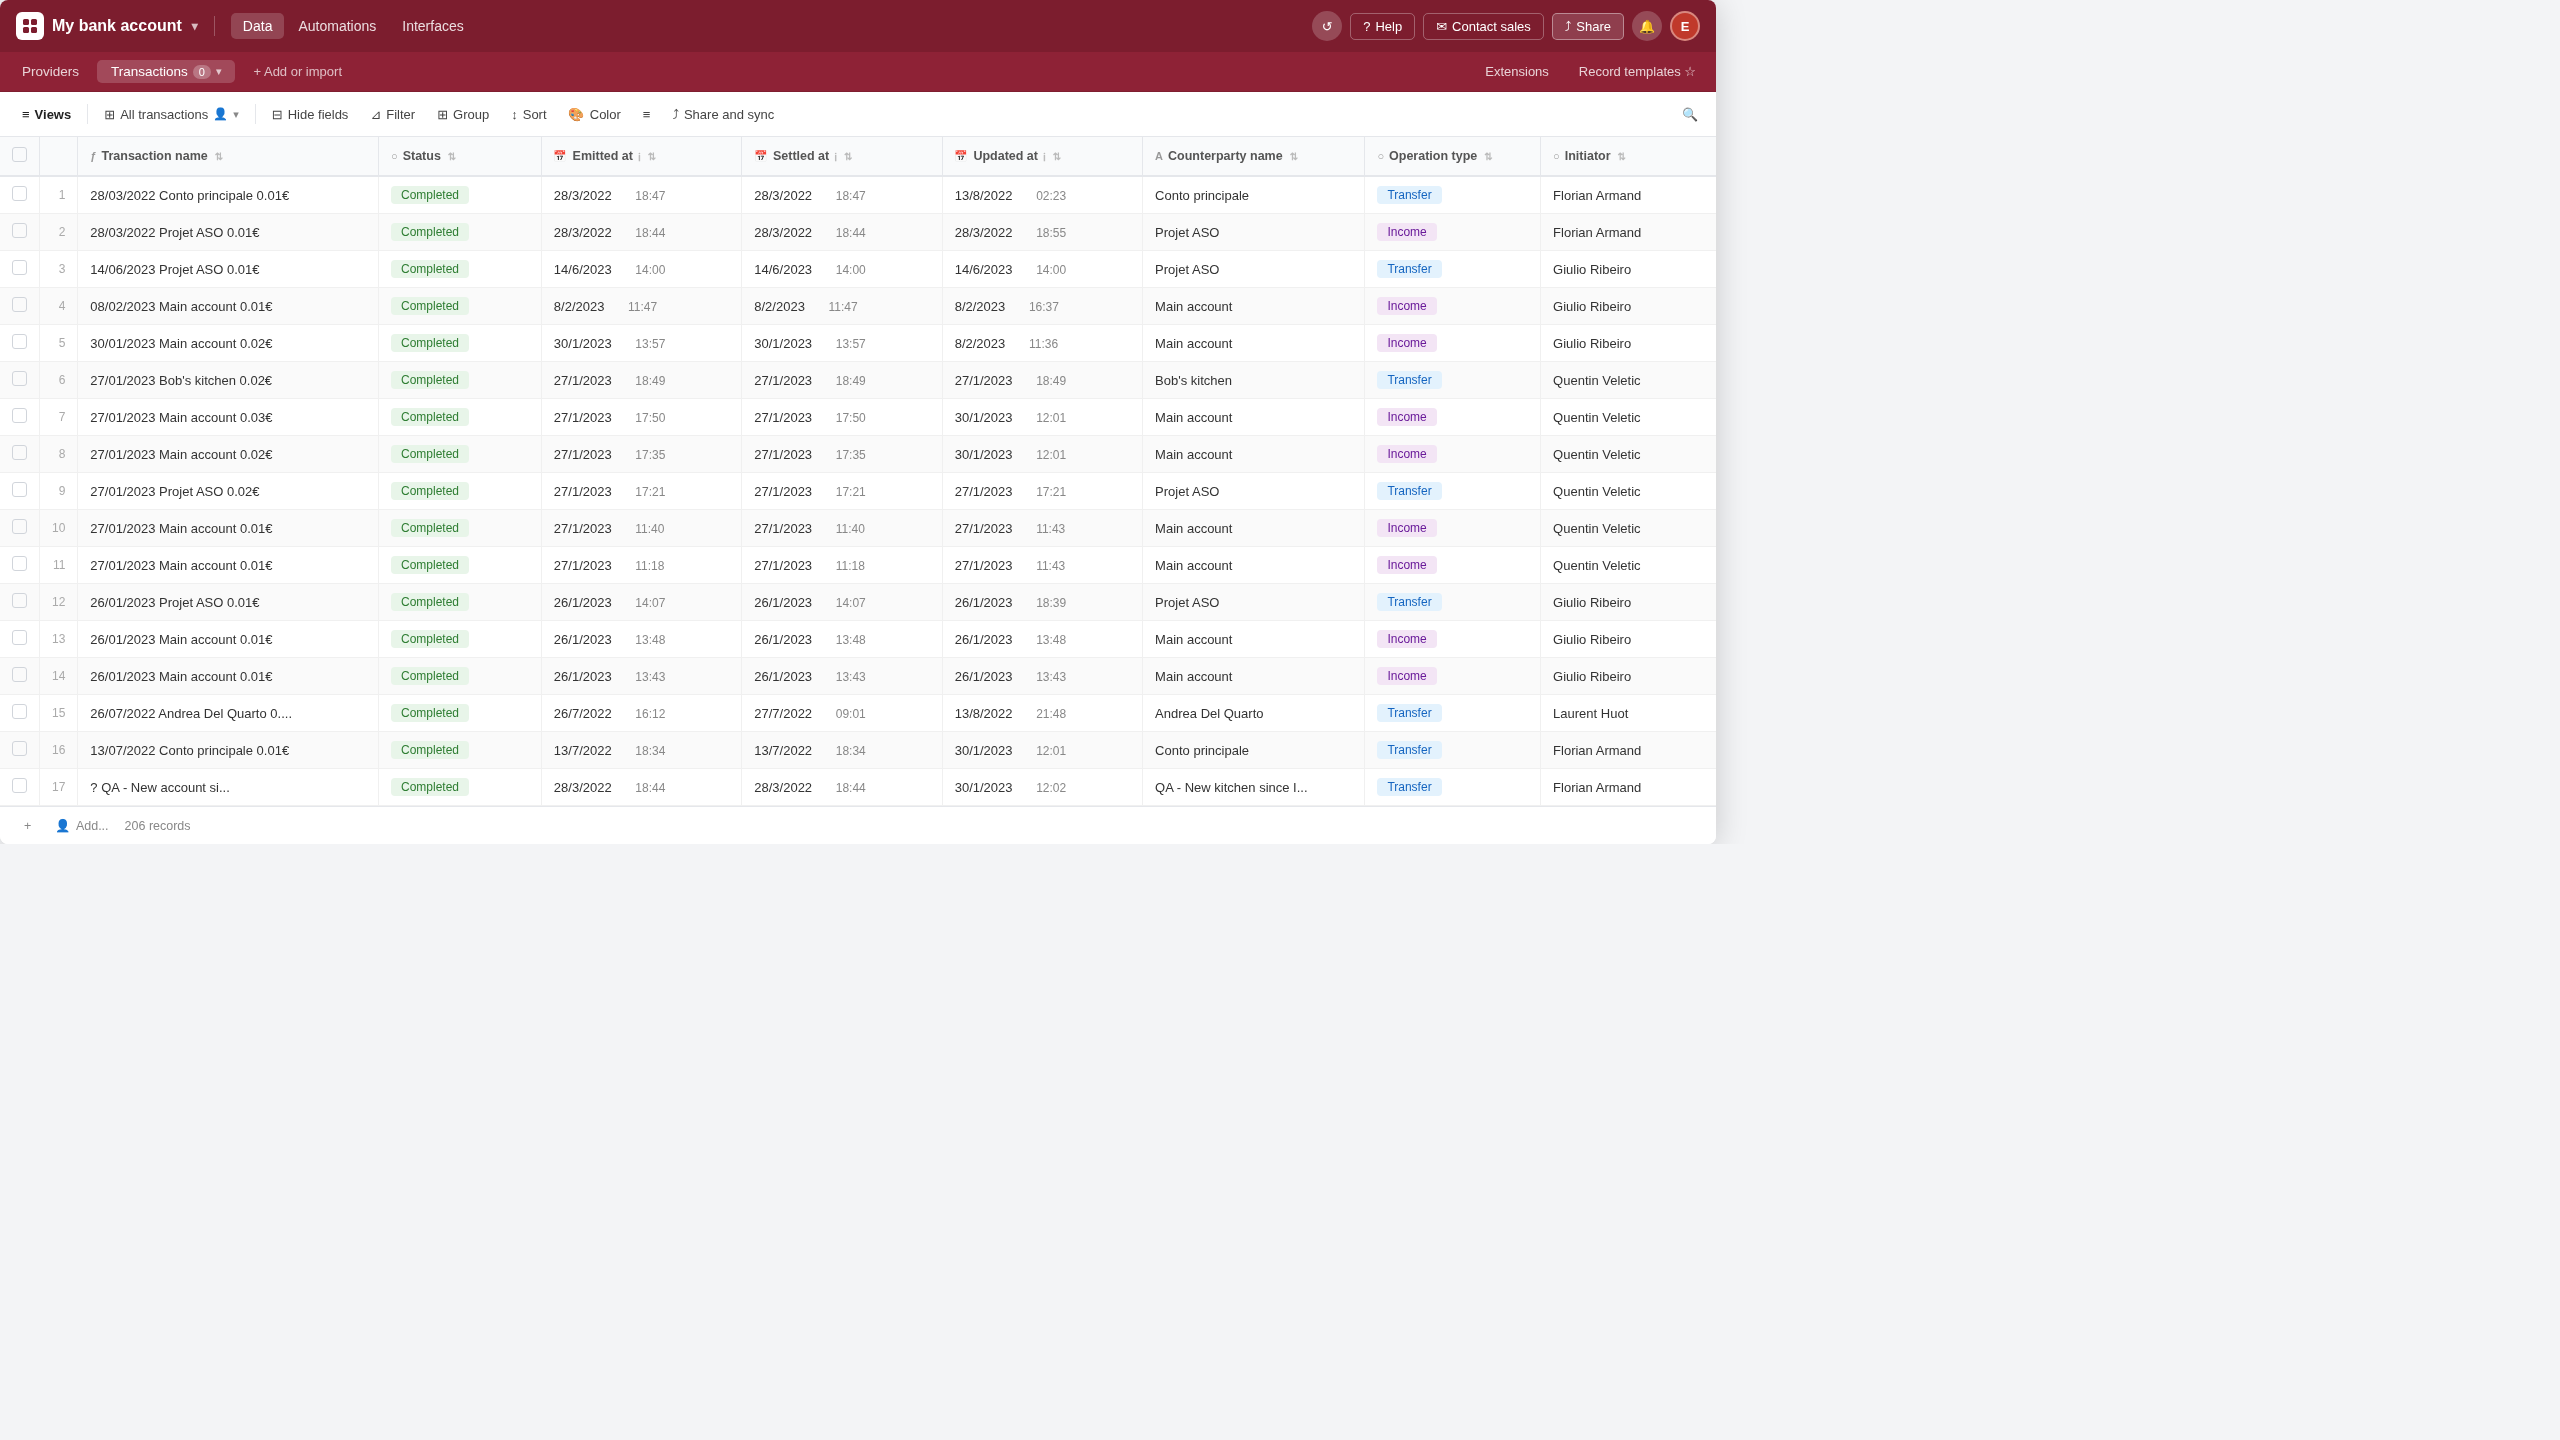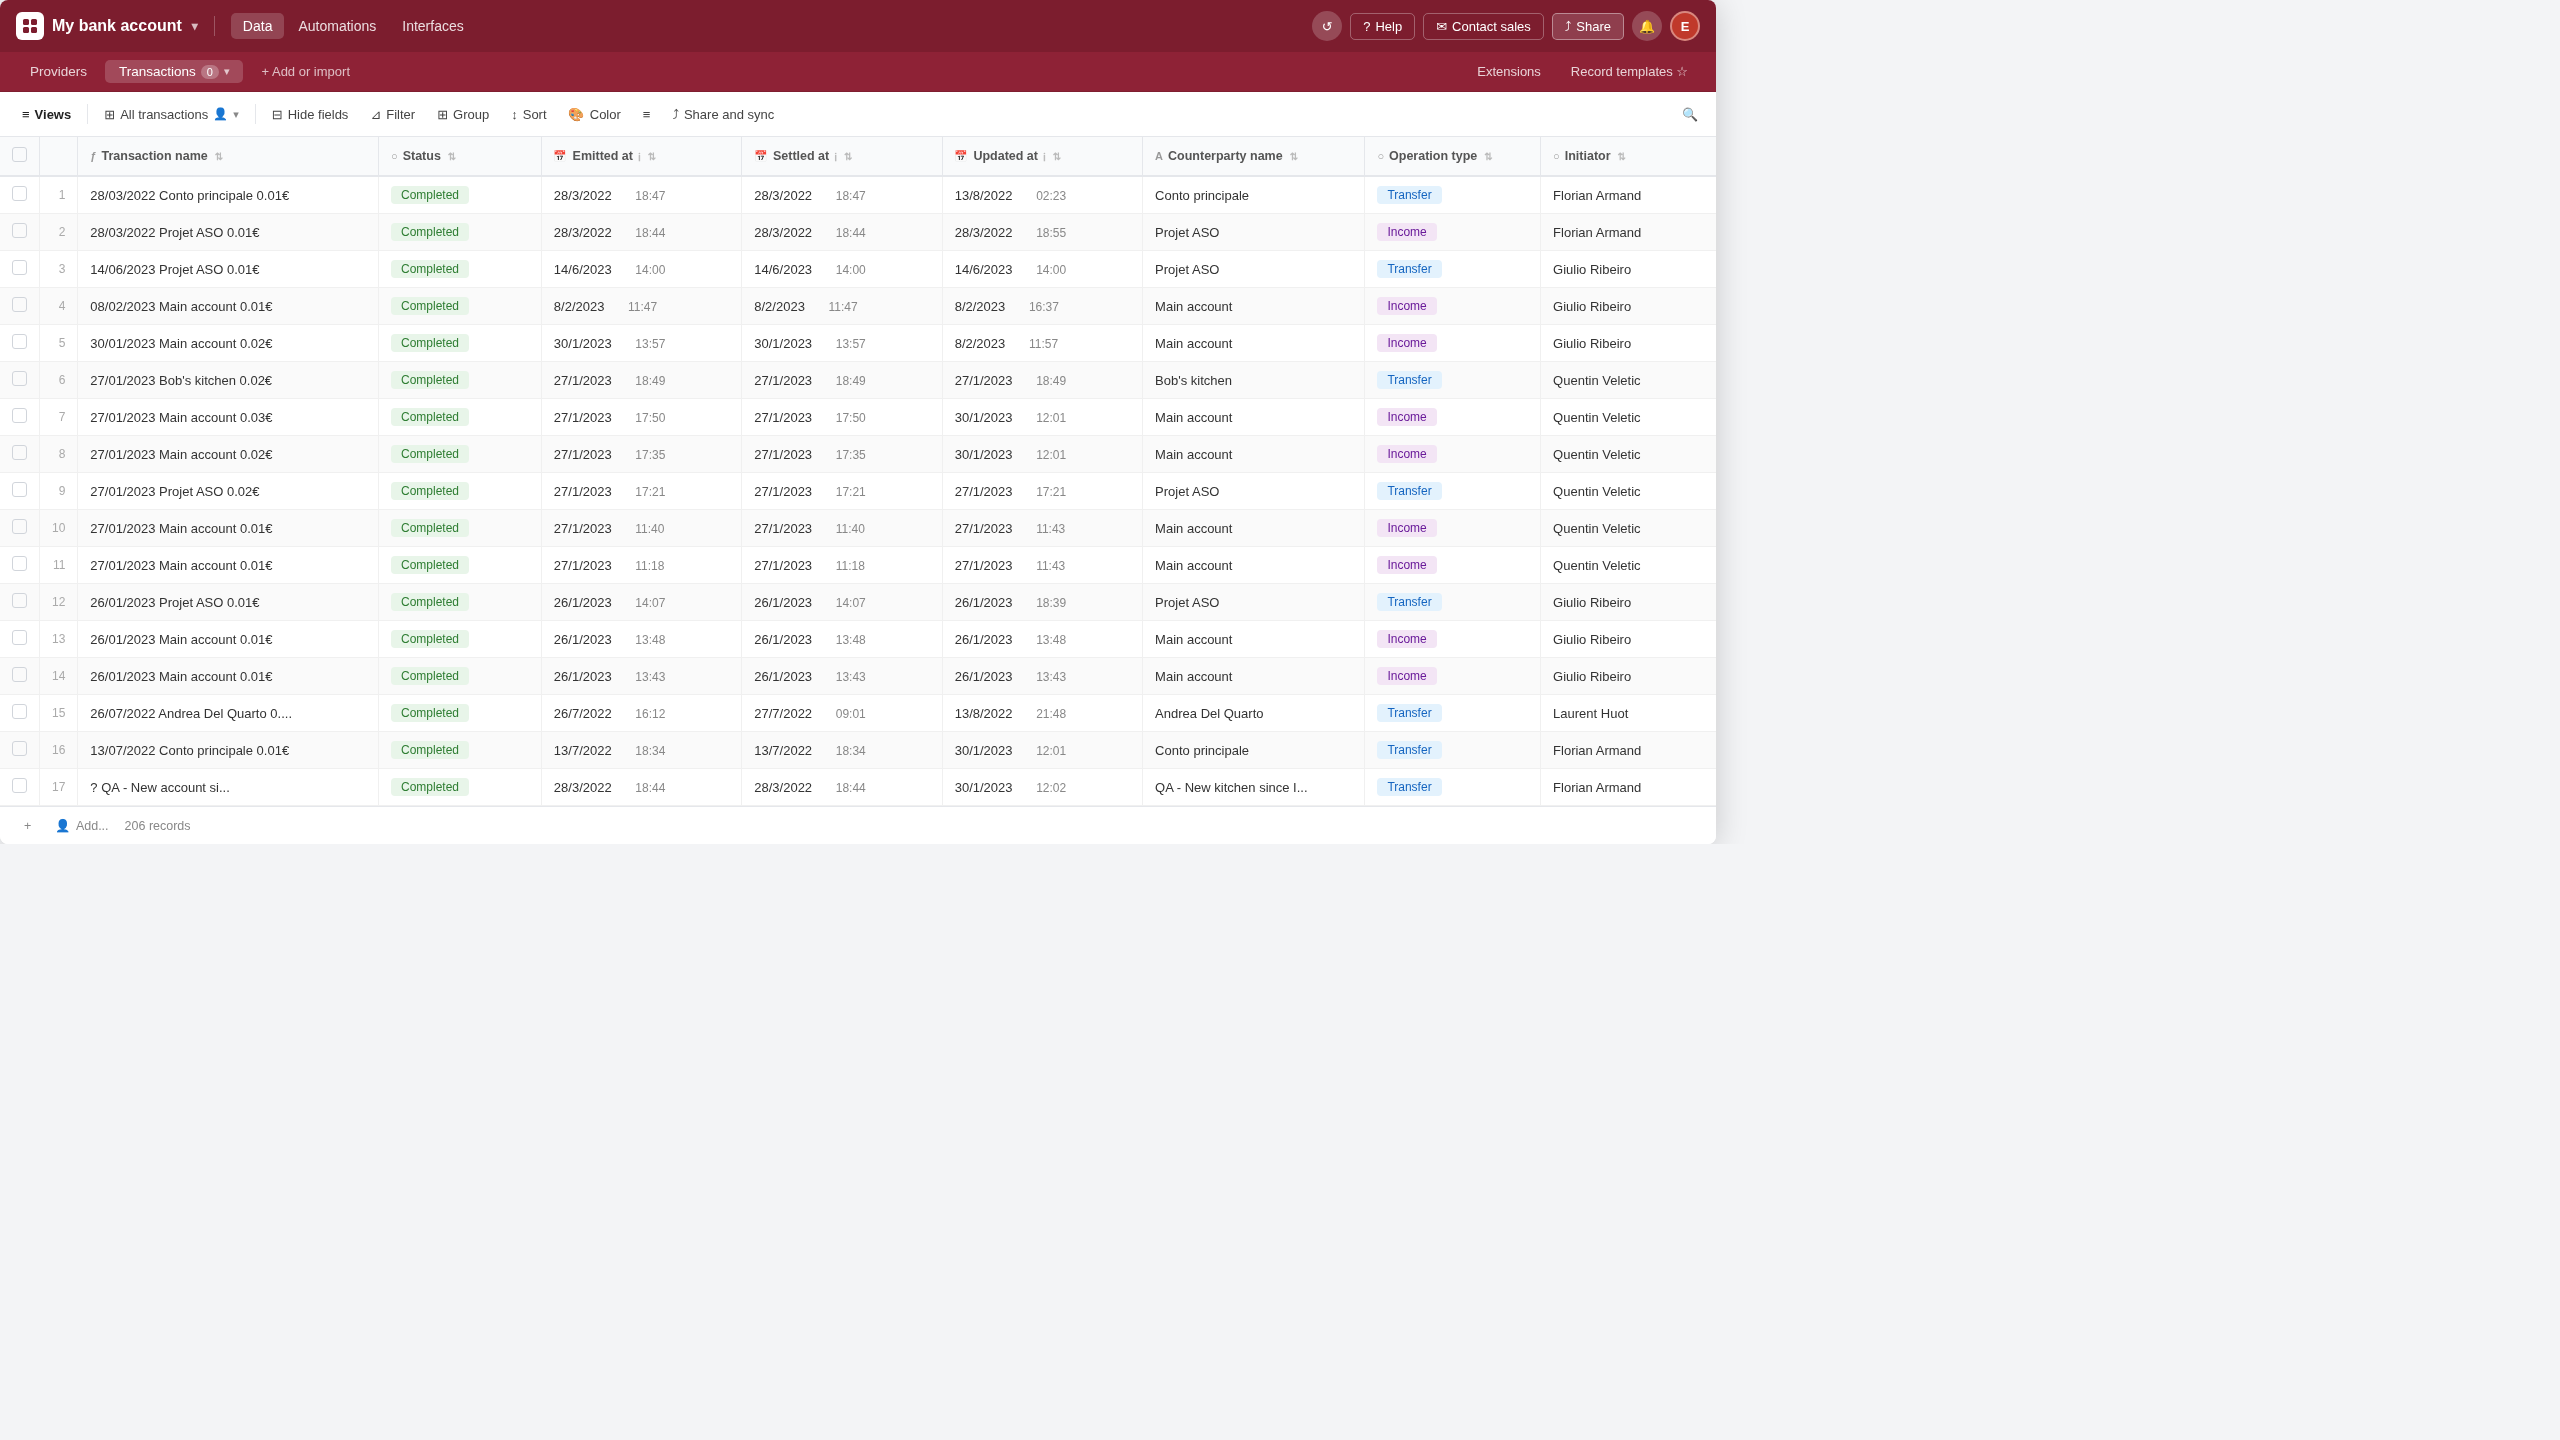--- a/index.html
+++ b/index.html
@@ -18,21 +18,21 @@
     .topbar-nav { display: flex; align-items: center; gap: 2px; }
     .topbar-nav-item { color: rgba(255,255,255,0.85); padding: 5px 12px; border-radius: 5px; cursor: pointer; font-size: 14px; }
     .topbar-nav-item.active { background: rgba(255,255,255,0.18); color: #fff; font-weight: 500; }
     .topbar-right { margin-left: auto; display: flex; align-items: center; gap: 8px; }
     .topbar-btn { display: flex; align-items: center; gap: 5px; padding: 5px 12px; border-radius: 5px; border: 1px solid rgba(255,255,255,0.3); color: #fff; font-size: 13px; cursor: pointer; background: transparent; }
     .topbar-btn.share { background: rgba(255,255,255,0.15); border-color: rgba(255,255,255,0.4); }
     .icon-circle { width: 30px; height: 30px; border-radius: 50%; background: rgba(255,255,255,0.2); display: flex; align-items: center; justify-content: center; color: #fff; font-size: 13px; cursor: pointer; }
     .avatar-circle { width: 30px; height: 30px; border-radius: 50%; background: #c0392b; display: flex; align-items: center; justify-content: center; color: #fff; font-size: 13px; font-weight: 600; border: 2px solid rgba(255,255,255,0.4); cursor: pointer; }
 
     
-    .subnav { background: #8e2236; display: flex; align-items: center; height: 40px; padding: 0 16px; gap: 4px; border-bottom: 1px solid rgba(0,0,0,0.1); }
+    .subnav { background: #8e2236; display: flex; align-items: center; height: 40px; padding: 0 8px; gap: 4px; border-bottom: 1px solid rgba(0,0,0,0.1); }
     .subnav-item { color: rgba(255,255,255,0.8); padding: 4px 14px; border-radius: 5px; cursor: pointer; font-size: 13.5px; display: flex; align-items: center; gap: 5px; }
     .subnav-item.active { background: rgba(255,255,255,0.18); color: #fff; }
     .subnav-badge { background: rgba(255,255,255,0.25); border-radius: 10px; padding: 1px 6px; font-size: 11px; }
     .subnav-add { margin-left: 4px; color: rgba(255,255,255,0.7); display: flex; align-items: center; gap: 4px; cursor: pointer; font-size: 13px; padding: 4px 10px; border-radius: 5px; }
     .subnav-right { margin-left: auto; display: flex; gap: 6px; }
     .subnav-right-btn { color: rgba(255,255,255,0.8); padding: 4px 12px; border-radius: 5px; cursor: pointer; font-size: 13px; }
 
     
     .toolbar { display: flex; align-items: center; gap: 2px; padding: 8px 12px; background: #fff; border-bottom: 1px solid #e5e7eb; }
     .toolbar-item { display: flex; align-items: center; gap: 5px; padding: 5px 10px; border-radius: 5px; cursor: pointer; color: #444; font-size: 13px; }
@@ -403,21 +403,21 @@
       <td class="col-emitted">
         <span>30/1/2023</span>
         <span class="td-time">13:57</span>
       </td>
       <td class="col-settled">
         <span>30/1/2023</span>
         <span class="td-time">13:57</span>
       </td>
       <td class="col-updated">
         <span>8/2/2023</span>
-        <span class="td-time">11:57</span>
+        <span class="td-time">11:36</span>
       </td>
       <td class="col-counterparty">
         <span class="counterparty-name">Main account</span>
       </td>
       <td class="col-optype">
         <span class="op-badge op-income">Income</span>
       </td>
       <td class="col-initiator">
         <span>Giulio Ribeiro</span>
       </td>

